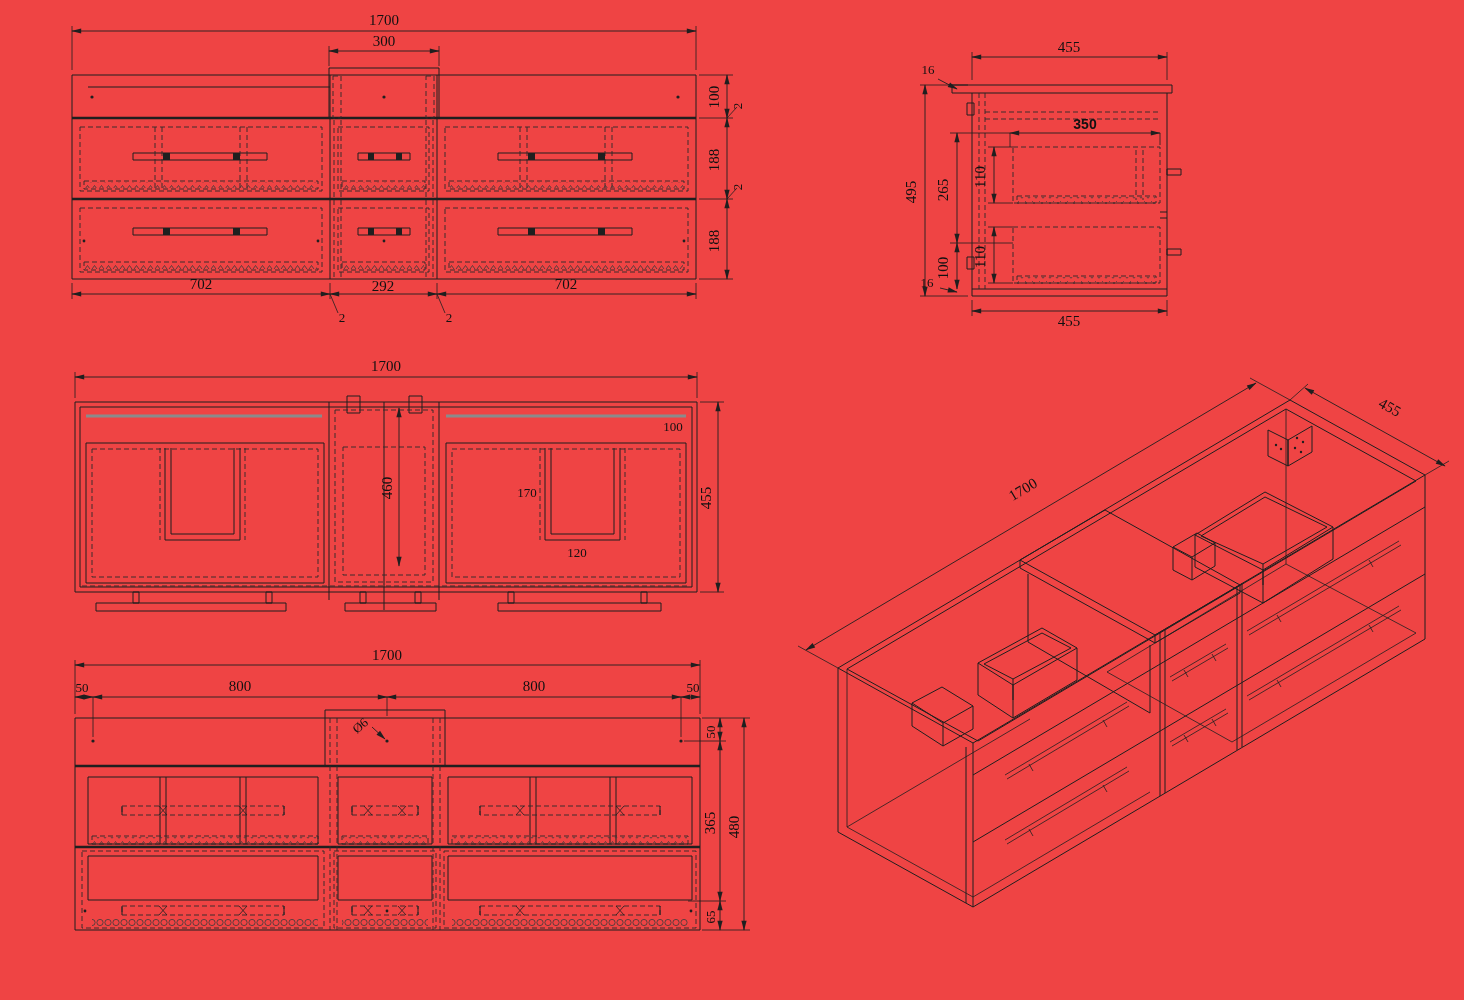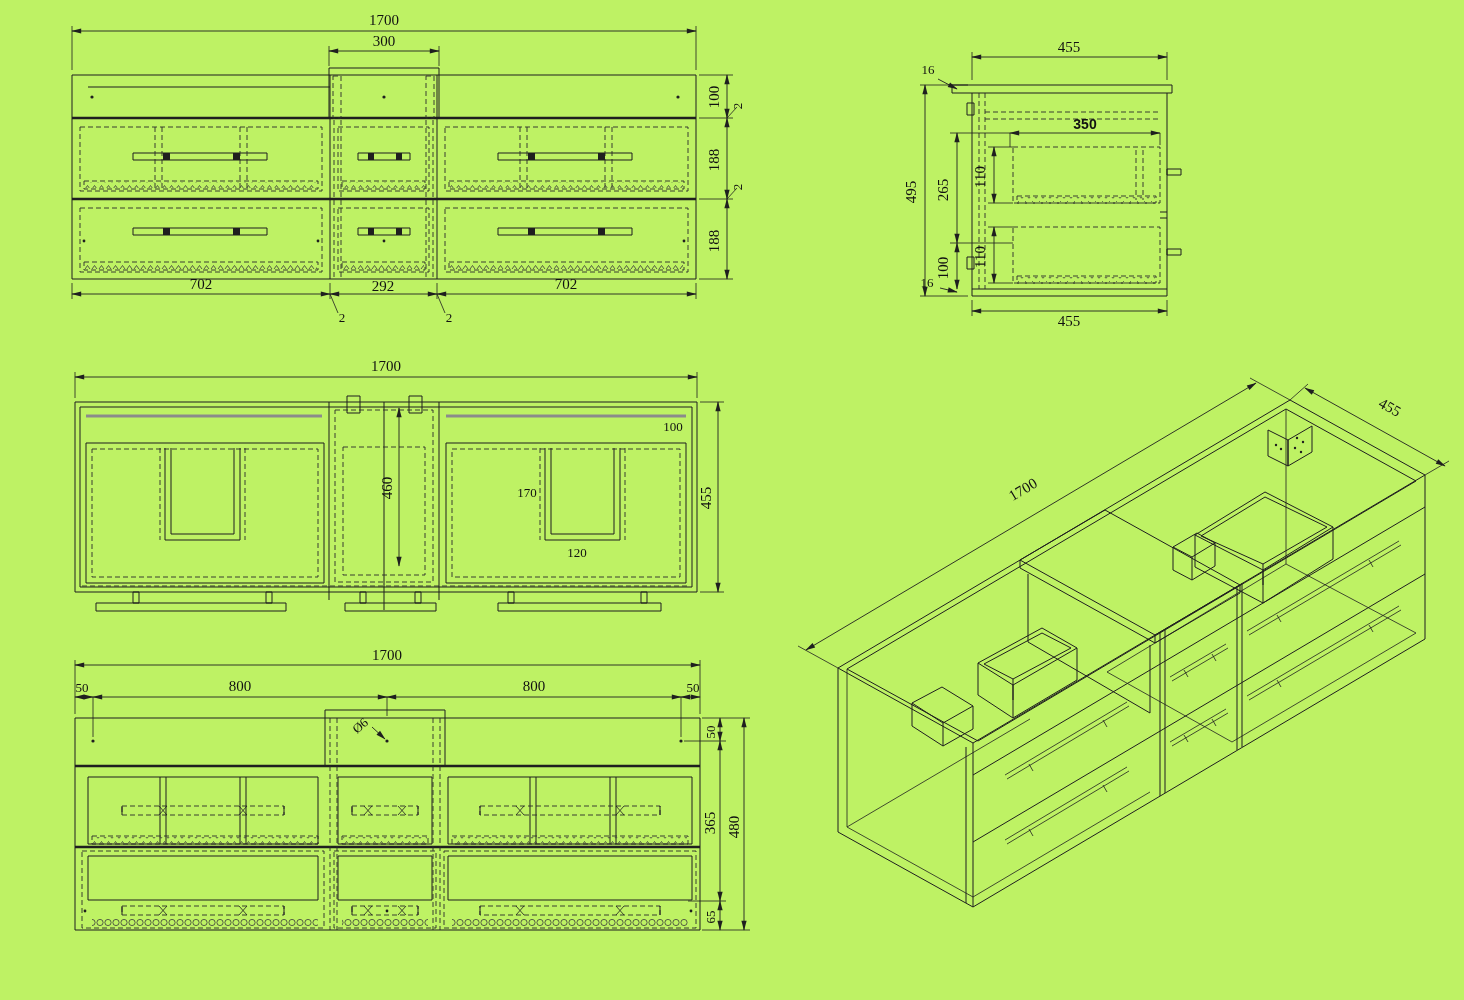--- a/index.html
+++ b/index.html
@@ -1,16 +1,16 @@
 <!DOCTYPE html>
 <html><head>
 <meta charset="utf-8">
 <style>
   html,body{margin:0;padding:0;background:#ffffff;}
-  .stage{width:1464px;height:1000px;background:#bef264;position:relative;overflow:hidden;}
+  .stage{width:1464px;height:1000px;background:#ef4444;position:relative;overflow:hidden;}
   svg{display:block;}
   
   .ln{stroke:#1f1f1f;stroke-width:1;fill:none;}
   .thk{stroke:#1f1f1f;stroke-width:2.4;fill:none;}
   .thin{stroke:#1f1f1f;stroke-width:0.8;fill:none;}
   .dsh{stroke:#2a2a2a;stroke-width:0.9;fill:none;stroke-dasharray:5,3;}
   .gry{stroke:#8b8b8b;stroke-width:3;fill:none;}
   .ext{stroke:#1f1f1f;stroke-width:0.8;fill:none;}
   line.dl{stroke:#1f1f1f;stroke-width:0.9;marker-start:url(#ar);marker-end:url(#ar);}
   line.ldr{stroke:#1f1f1f;stroke-width:0.9;marker-end:url(#ar);}

